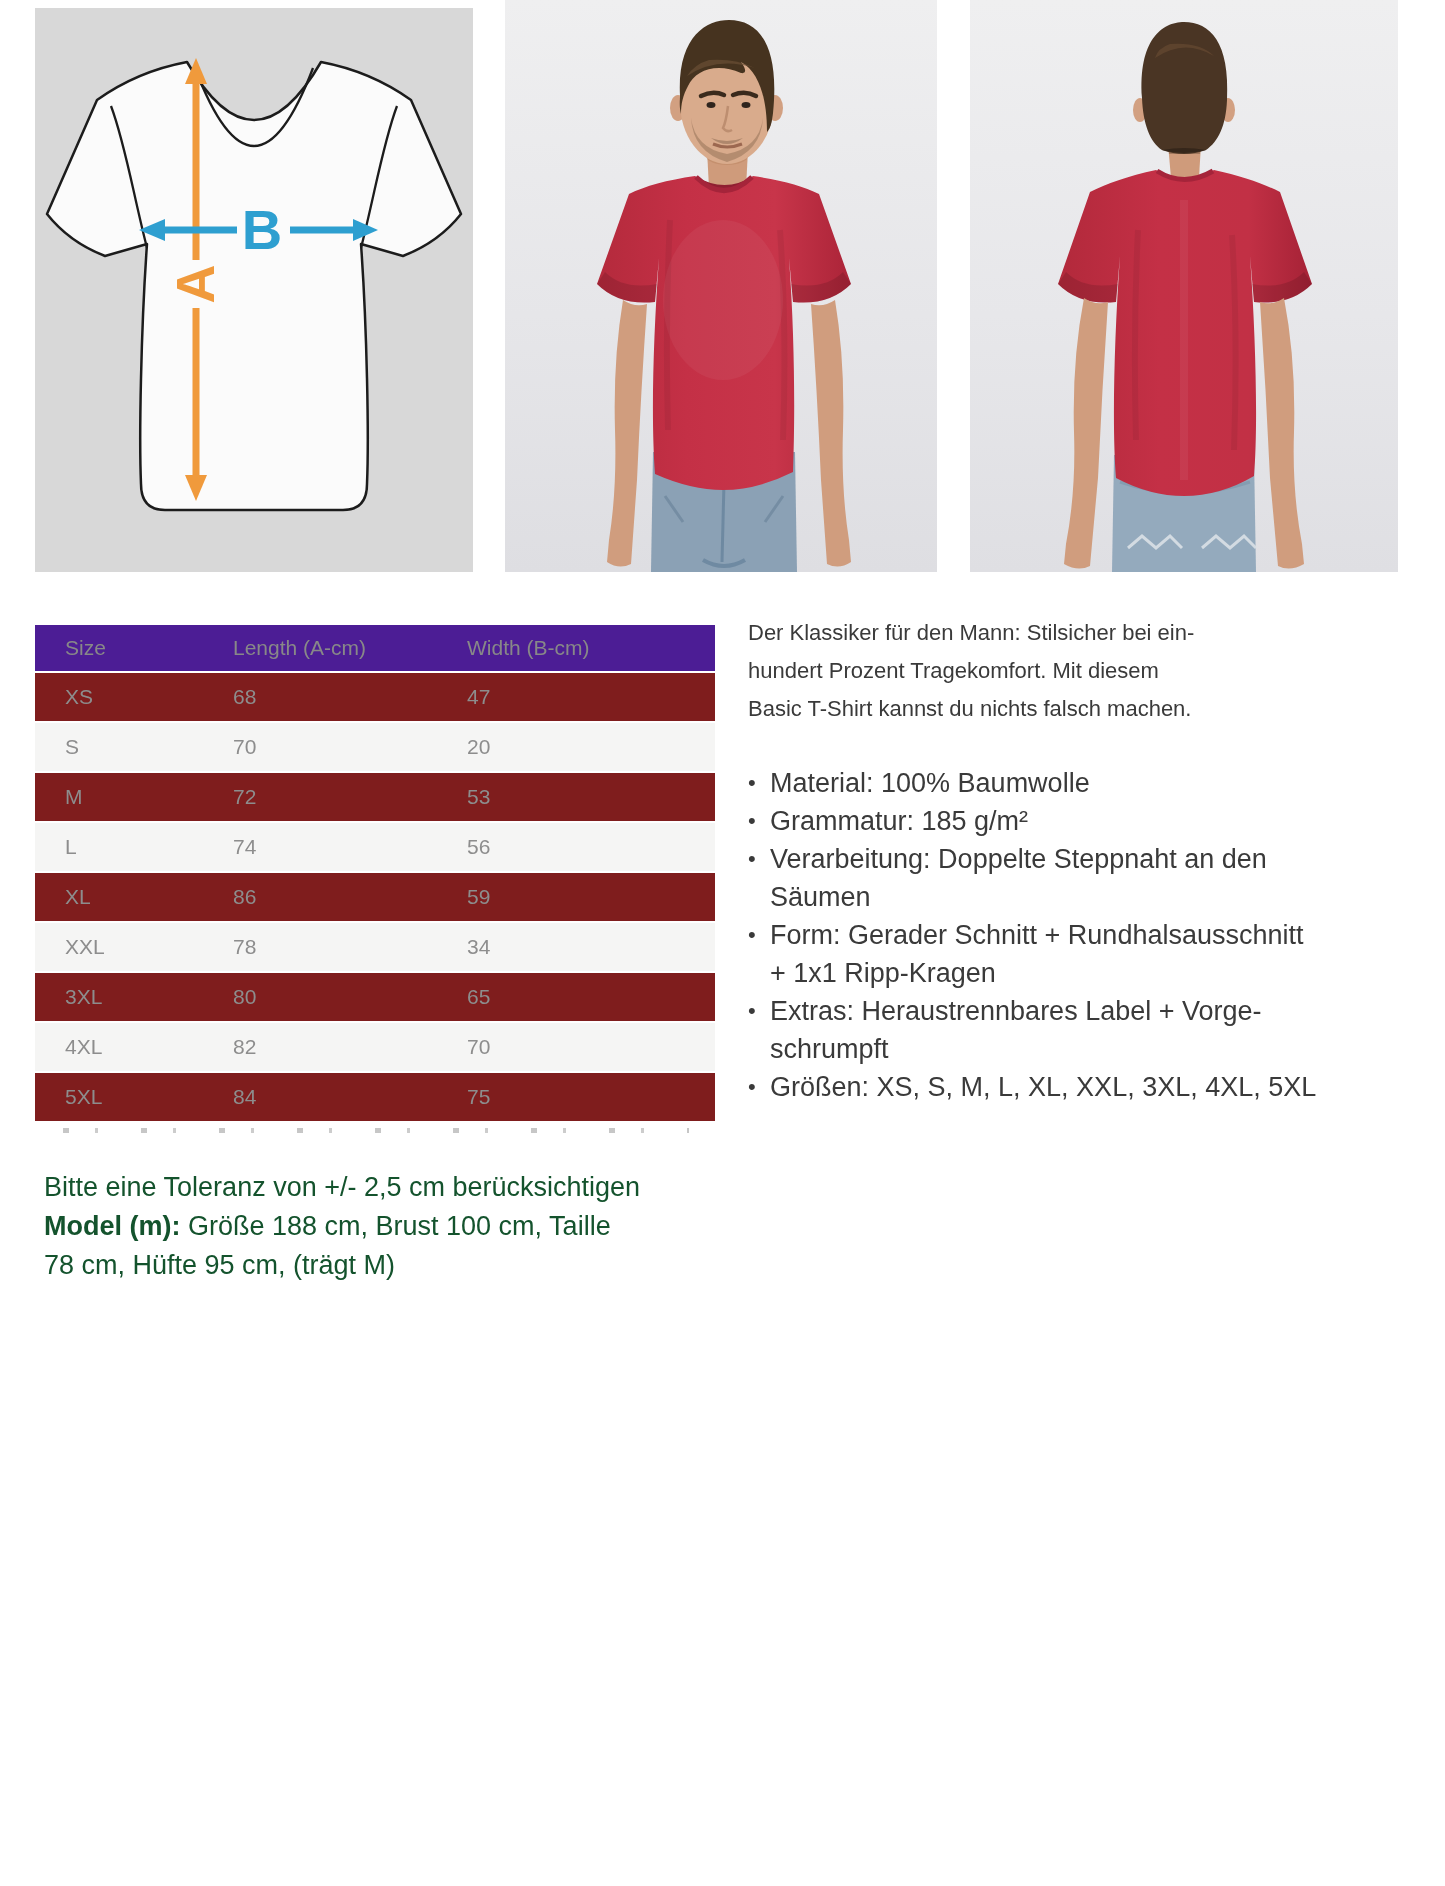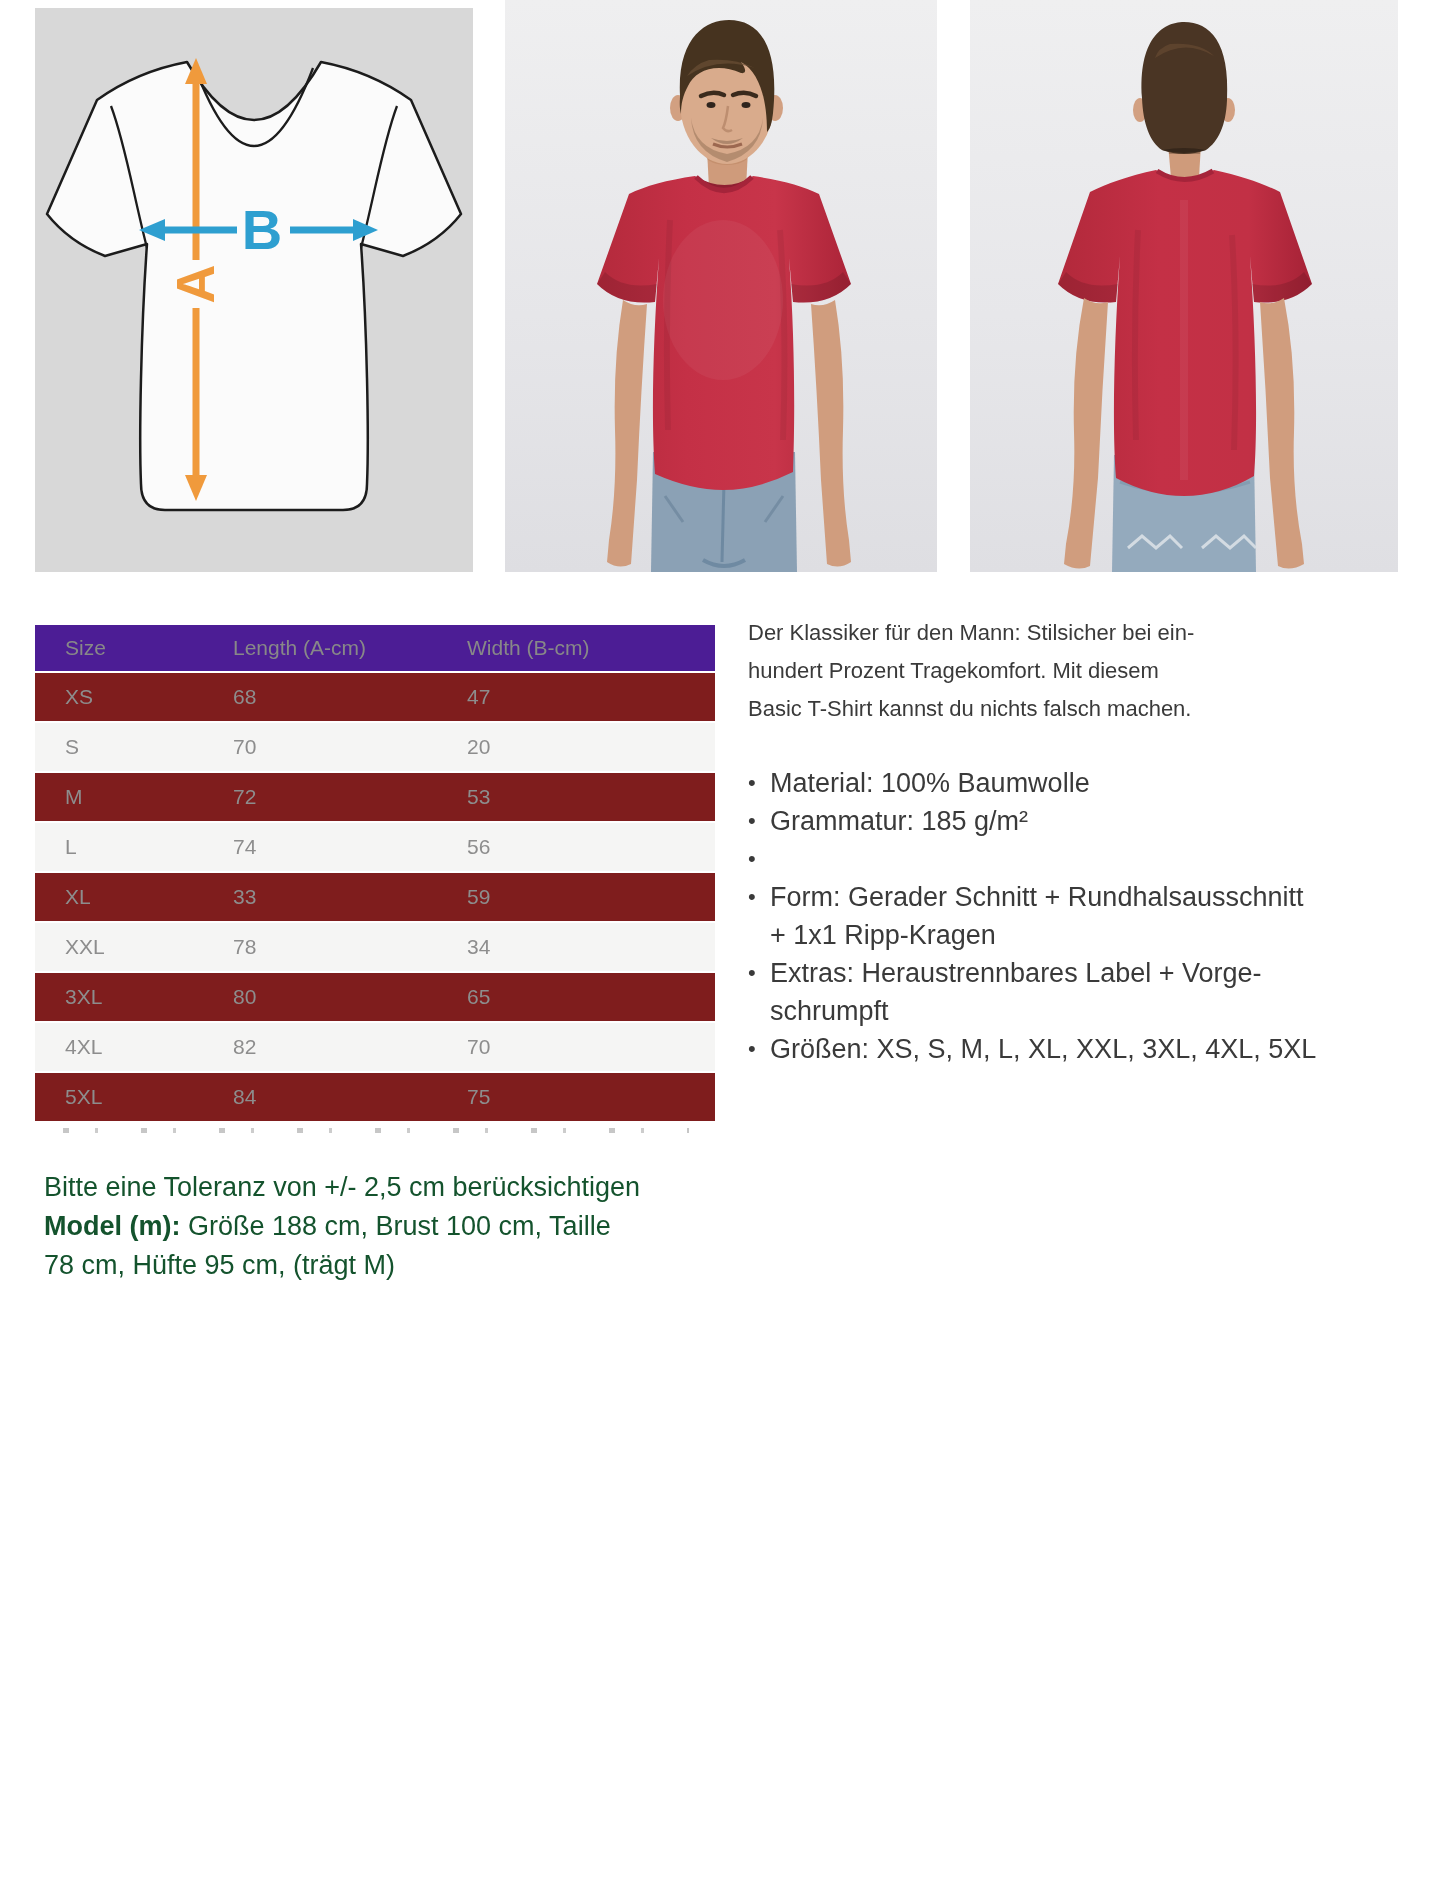--- a/index.html
+++ b/index.html
@@ -249,21 +249,21 @@
       <td>72</td>
       <td>53</td>
     </tr>
     <tr class="light">
       <td class="c1">L</td>
       <td>74</td>
       <td>56</td>
     </tr>
     <tr class="dark">
       <td class="c1">XL</td>
-      <td>33</td>
+      <td>86</td>
       <td>59</td>
     </tr>
     <tr class="light">
       <td class="c1">XXL</td>
       <td>78</td>
       <td>34</td>
     </tr>
     <tr class="dark">
       <td class="c1">3XL</td>
       <td>80</td>
@@ -292,20 +292,22 @@
     <li>
       <span class="dot">•</span>
       <span class="btxt">Material: 100% Baumwolle</span>
     </li>
     <li>
       <span class="dot">•</span>
       <span class="btxt">Grammatur: 185 g/m²</span>
     </li>
     <li>
       <span class="dot">•</span>
+      <span class="btxt">Verarbeitung: Doppelte Steppnaht an den
+Säumen</span>
     </li>
     <li>
       <span class="dot">•</span>
       <span class="btxt">Form: Gerader Schnitt + Rundhalsausschnitt
 + 1x1 Ripp-Kragen</span>
     </li>
     <li>
       <span class="dot">•</span>
       <span class="btxt">Extras: Heraustrennbares Label + Vorge-
 schrumpft</span>

